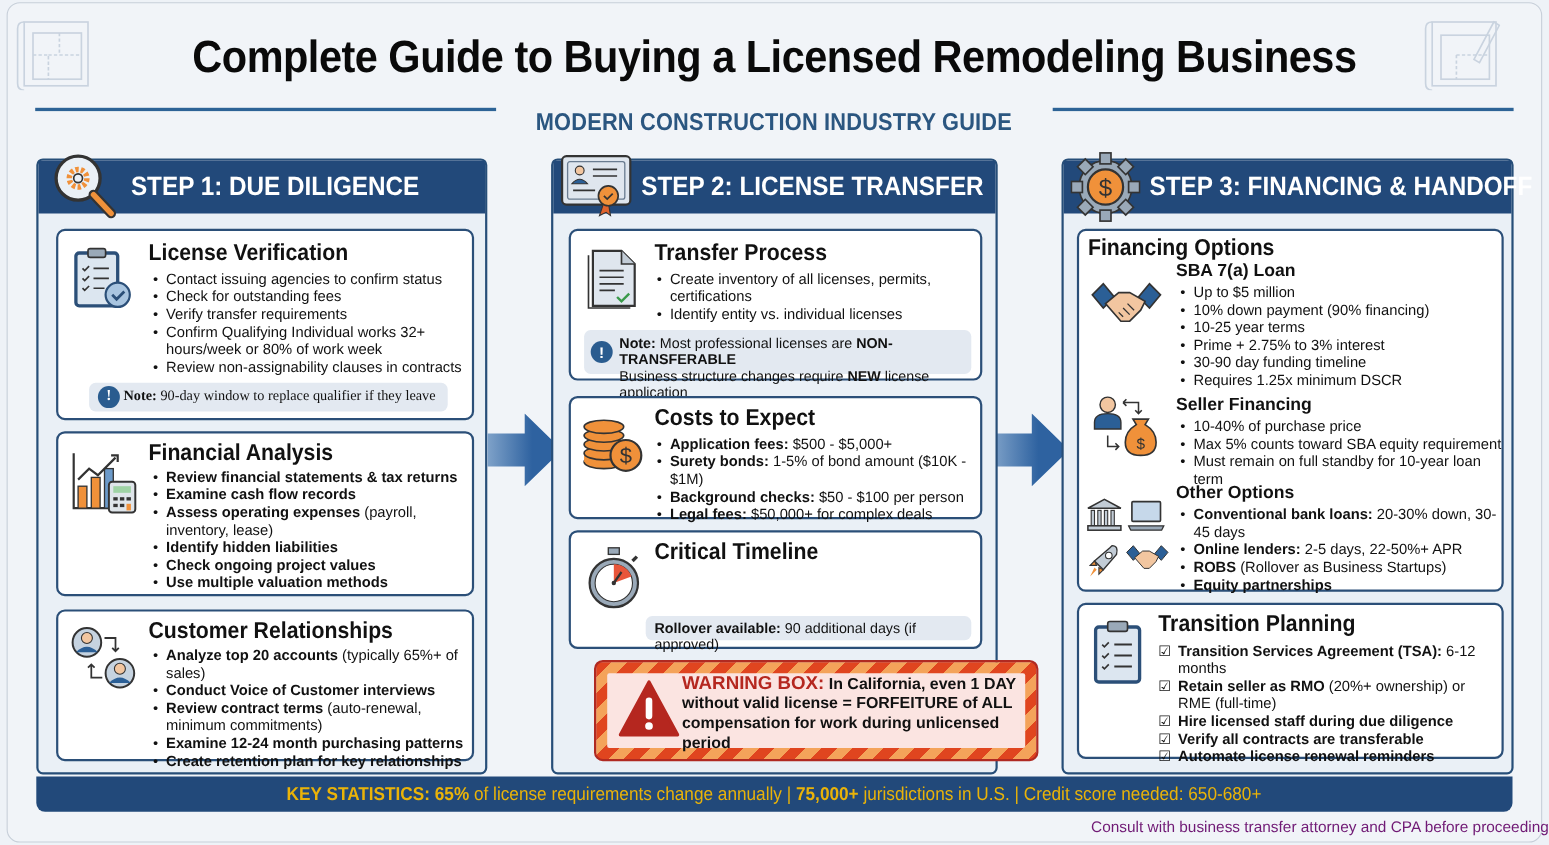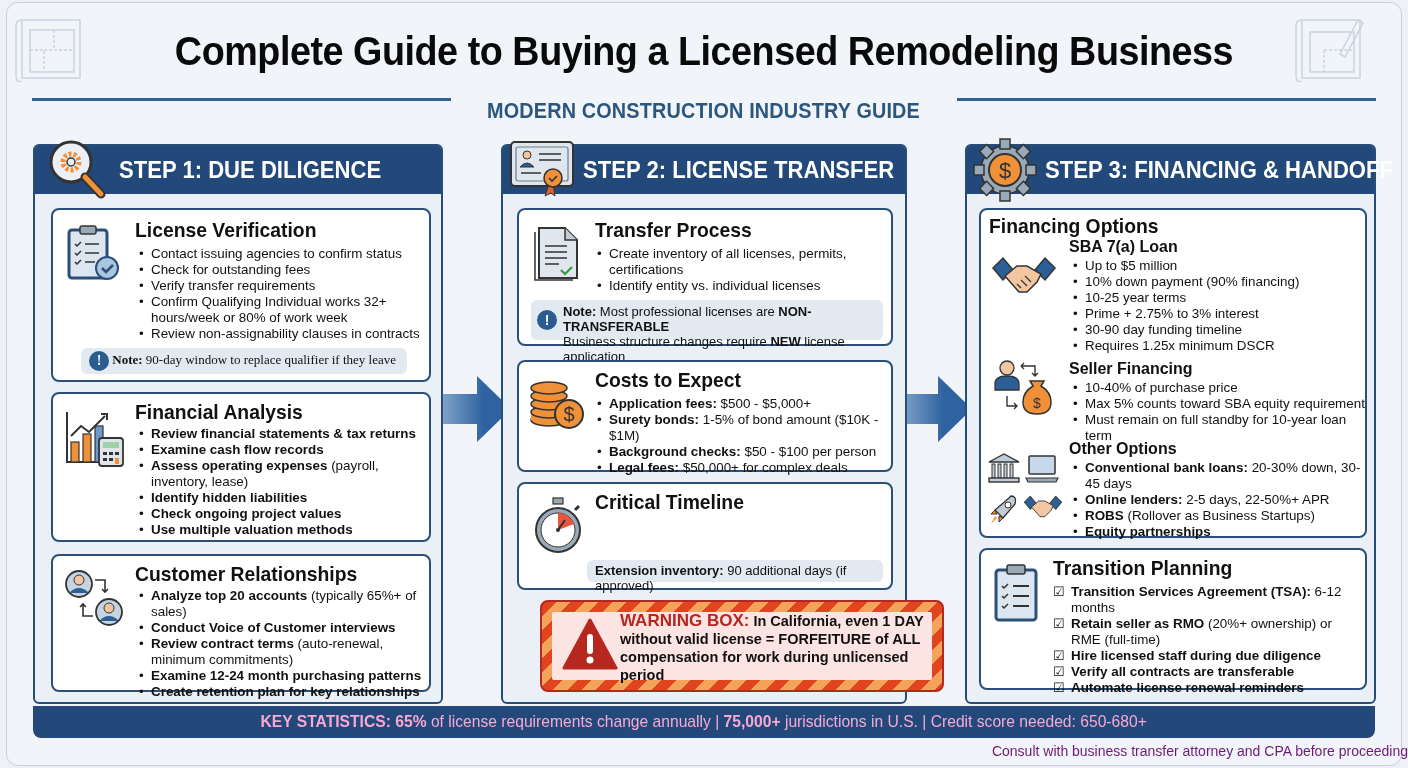--- a/index.html
+++ b/index.html
@@ -29,21 +29,21 @@
 
   .note { position: absolute; background: #e3e9f1; border-radius: 6px; font-size: 13px; line-height: 15px; color: #111; }
   .excl { display: inline-block; width: 20px; height: 20px; border-radius: 50%; background: #2a5c8f; color: #fff; font-weight: 700; text-align: center; line-height: 20px; font-size: 14px; vertical-align: middle; }
 
   .arrow { position: absolute; }
   .warn { position: absolute; border-radius: 8px; background: repeating-linear-gradient(135deg, #e0451f 0 10px, #f4a35a 10px 20px); border: 2px solid #b02a22; }
   .warn-inner { position: absolute; left: 10px; top: 10px; right: 10px; bottom: 10px; background: #fbe4e1; border-radius: 2px; }
   .warn-text { position: absolute; left: 78px; top: 10px; font-size: 14.5px; line-height: 18px; font-weight: 700; color: #111; }
   .warn-text .wl { color: #b5271f; font-size: 17px; }
 
-  .stats { position: absolute; left: 33px; top: 706px; width: 1342px; height: 32px; background: #22497a; border-radius: 0 0 8px 8px; color: #f9a8d4; font-size: 17px; text-align: center; line-height: 32px; white-space: nowrap; }
+  .stats { position: absolute; left: 33px; top: 706px; width: 1342px; height: 32px; background: #22497a; border-radius: 0 0 8px 8px; color: #eab308; font-size: 17px; text-align: center; line-height: 32px; white-space: nowrap; }
   .stats span.inner { display: inline-block; transform: scaleX(0.92); }
   .footer { position: absolute; left: 0; top: 743px; width: 1408px; text-align: right; font-size: 14px; color: #701a75; }
 </style>
 </head>
 <body>
 
 <div class="frame"></div>
 
 <svg class="corner-bp" style="left:14px;top:10px;" viewBox="0 0 70 72">
   <g fill="none" stroke="#c9d3df" stroke-width="1.5">
@@ -238,21 +238,21 @@
       <rect x="20" y="2" width="10" height="6" fill="#9aa9b8" stroke="#333" stroke-width="1.2"></rect>
       <circle cx="25" cy="34" r="22" fill="#9aa9b8" stroke="#333" stroke-width="2"></circle>
       <circle cx="25" cy="34" r="17" fill="#fff" stroke="#333" stroke-width="1"></circle>
       <path d="M25 34 v-17 a17 17 0 0 1 16 11 z" fill="#e8553a"></path>
       <line x1="25" y1="34" x2="32" y2="24" stroke="#333" stroke-width="2"></line>
       <circle cx="25" cy="34" r="2" fill="#333"></circle>
       <line x1="42" y1="14" x2="46" y2="10" stroke="#333" stroke-width="3"></line>
     </svg>
     <div class="ct" style="left:76px;top:6px;">Critical Timeline</div>
     <div class="note" style="left:68px;top:76px;width:296px;height:22px;padding:3px 8px;">
-      <b>Extension inventory:</b><span> 90 additional days (if approved)</span>
+      <b>Rollover available:</b><span> 90 additional days (if approved)</span>
     </div>
   </div>
 
   <div class="warn" style="left:0px;top:454px;width:404px;height:92px;margin-left:37px;">
     <div class="warn-inner"></div>
     <svg style="position:absolute;left:20px;top:16px;width:56px;height:52px;" viewBox="0 0 56 52">
       <path d="M28 2 L54 50 H2 Z" fill="#b5271f" stroke="#b5271f" stroke-linejoin="round" stroke-width="3"></path>
       <rect x="25" y="16" width="6" height="20" rx="3" fill="#fff"></rect>
       <circle cx="28" cy="42" r="3.5" fill="#fff"></circle>
     </svg>

